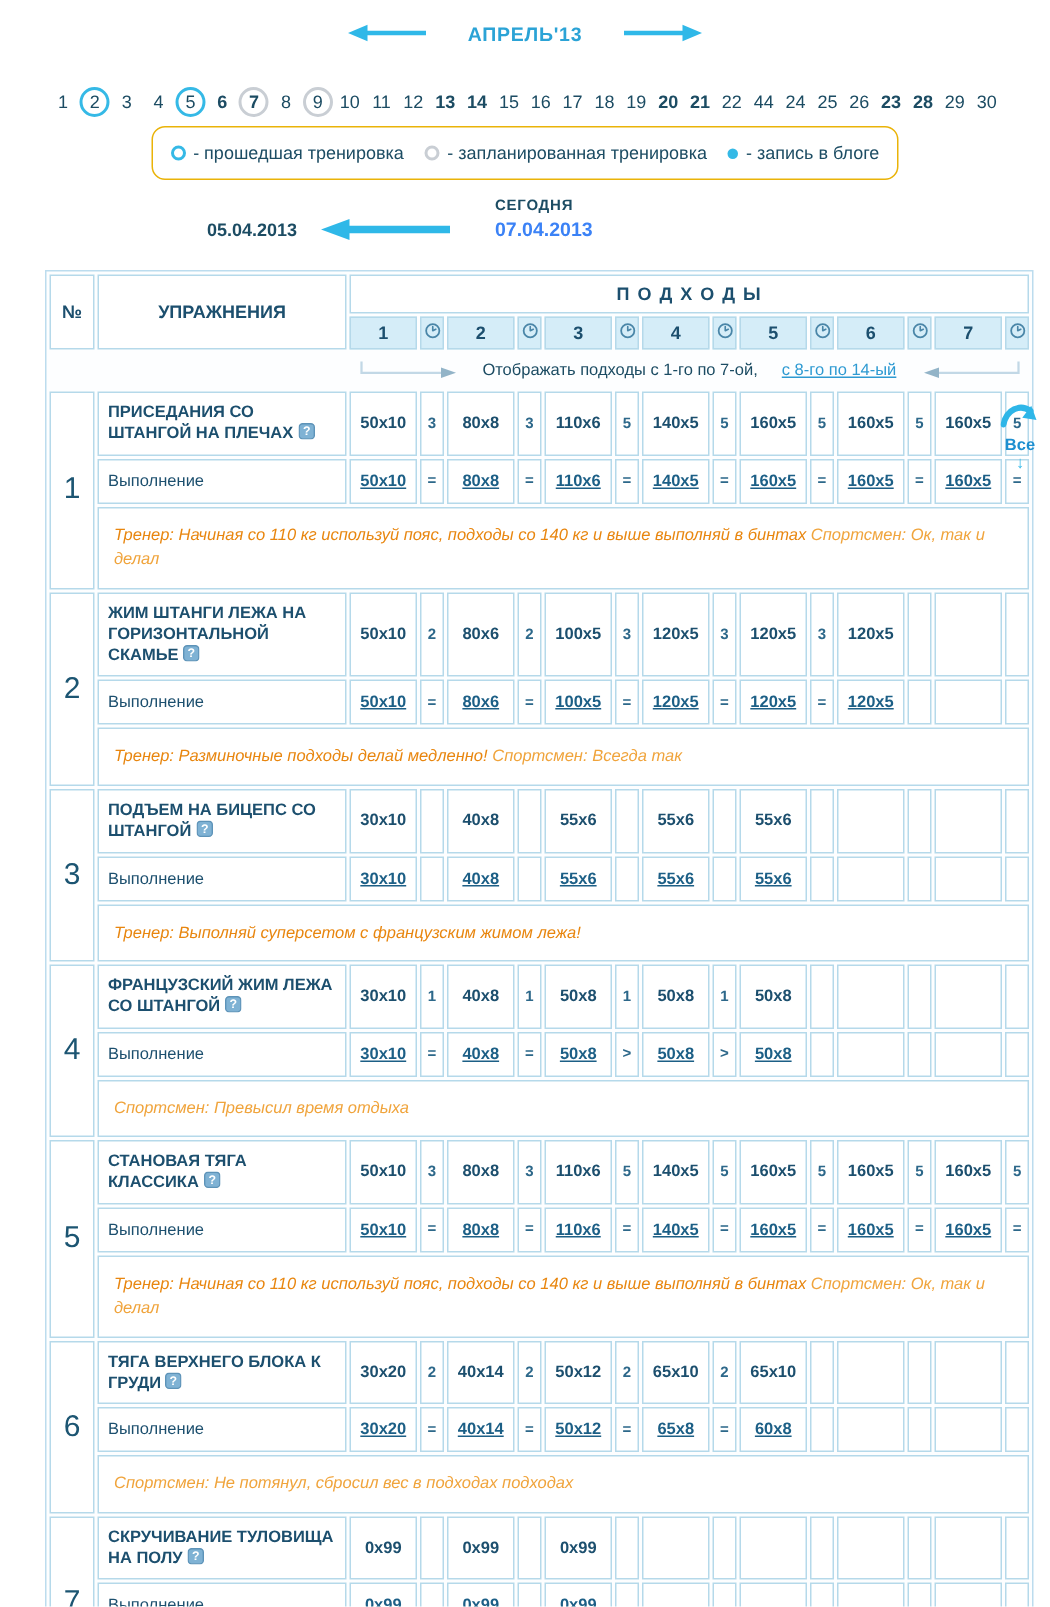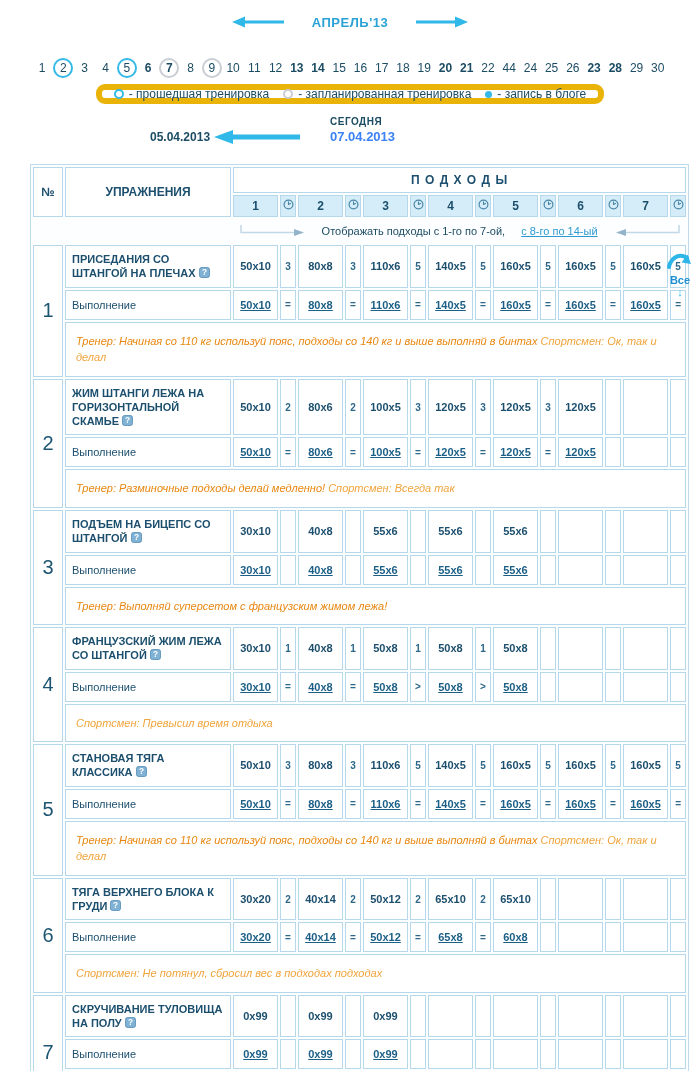--- a/index.html
+++ b/index.html
@@ -23,31 +23,31 @@
     border-radius: 50%; border: 2px solid transparent;
   }
   .day.weekend { font-weight: bold; }
   .day.past { border-color: #35b9e6; }
   .day.planned { border-color: #c9ced4; }
 
   
   .legend-wrap { display: flex; justify-content: center; margin: 6px 0 10px 0; }
   .legend {
     display: inline-flex; gap: 14px;
-    border: 6px solid #eab308; border-radius: 9px; padding: 3px 12px;
-    font-size: 12px; color: #1c4c63; height: 20px;
+    border: 1px solid #eab308; border-radius: 9px; padding: 3px 12px;
+    font-size: 12px; color: #1c4c63; height: 36px;
   }
   .legend-item { display: inline-flex; align-items: center; gap: 5px; }
   .circle-past { width: 10px; height: 10px; border: 2px solid #35b9e6; border-radius: 50%; display: inline-block; }
   .circle-planned { width: 10px; height: 10px; border: 2px solid #c9ced4; border-radius: 50%; display: inline-block; }
   .dot-blog { width: 7px; height: 7px; background: #35b9e6; border-radius: 50%; display: inline-block; }
 
   
   .date-nav { position: relative; height: 46px; margin-bottom: 4px; }
-  .prev-date { position: absolute; left: 120px; top: 16px; font-size: 12px; font-weight: bold; color: #1c4c63; }
+  .prev-date { position: absolute; left: 108px; top: 16px; font-size: 12px; font-weight: bold; color: #1c4c63; }
   .date-arrow { position: absolute; left: 180px; top: 15px; }
   .today-block { position: absolute; left: 300px; top: 2px; width: 120px; }
   .today-label { font-size: 10px; font-weight: bold; color: #1c4c63; letter-spacing: 0.5px; }
   .today-date { font-size: 13px; font-weight: bold; color: #3b82f6; margin-top: 2px; }
 
   
   .table-wrap { position: relative; }
   table.grid {
     border-collapse: separate; border-spacing: 2px; table-layout: fixed;
     width: 642px; border: 1px solid #bcdcee; background: #fdfeff;

